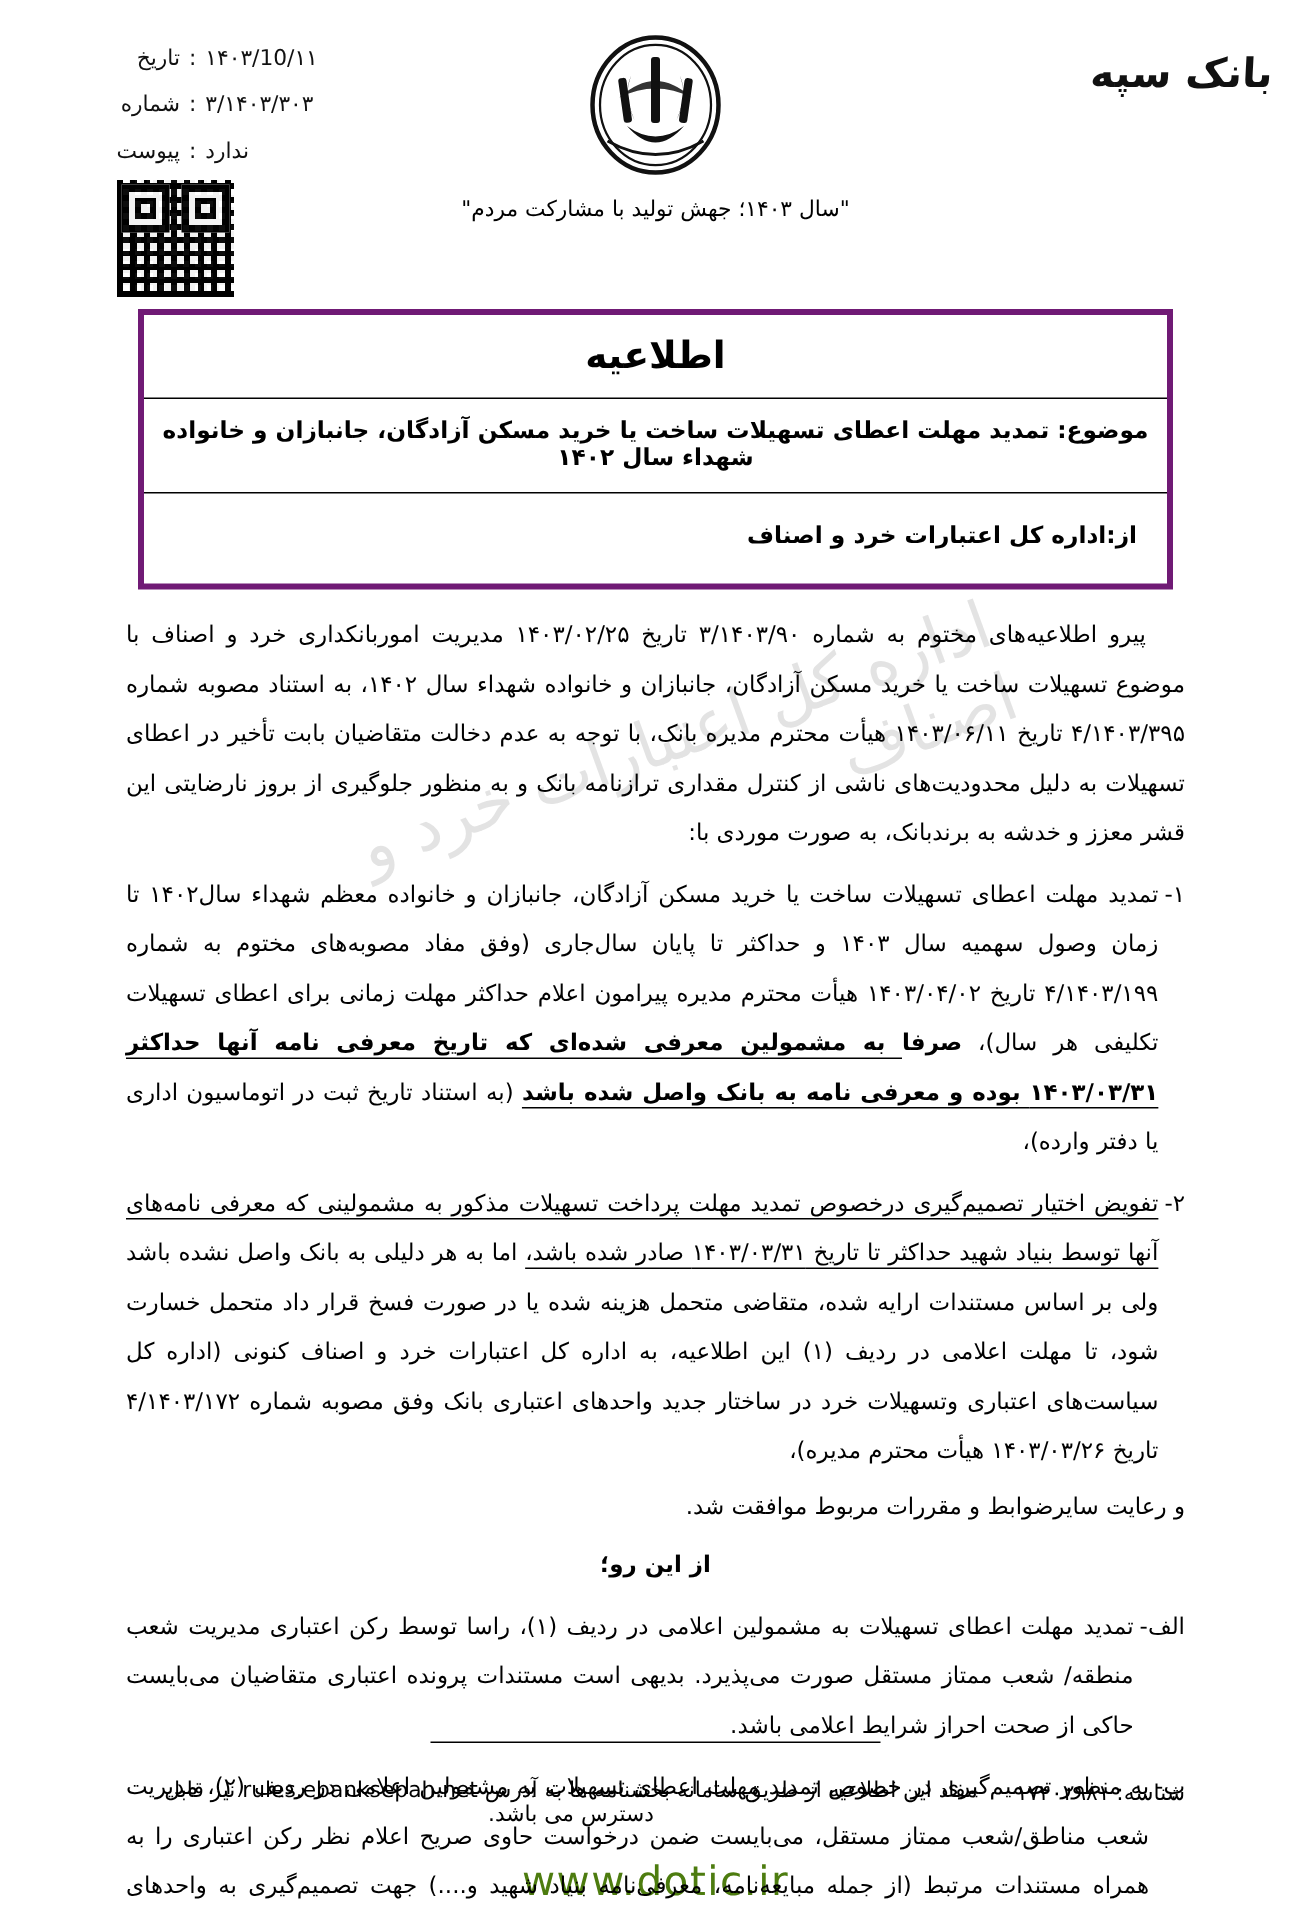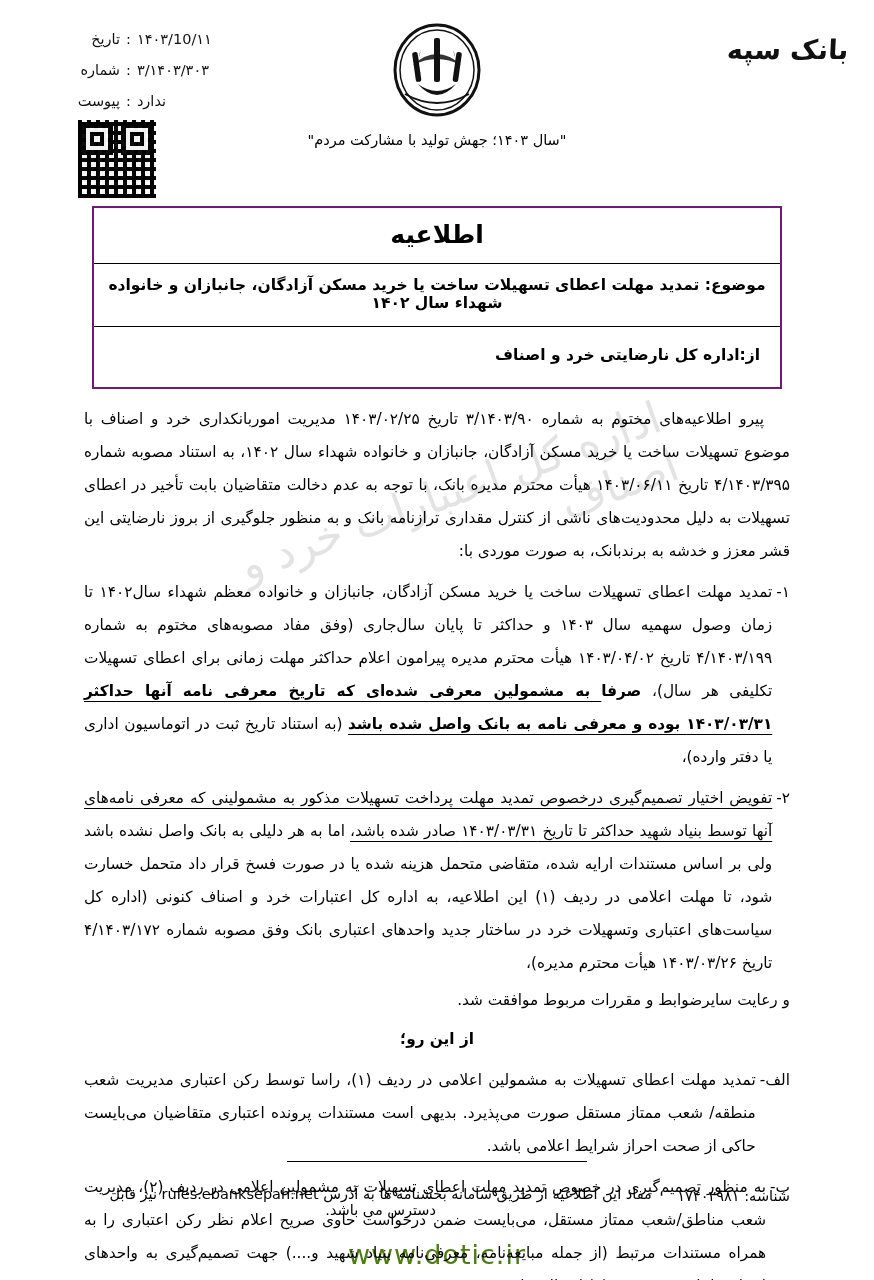--- a/index.html
+++ b/index.html
@@ -118,21 +118,21 @@
     border: 5px solid #000;
     background: #fff;
     box-shadow: inset 0 0 0 4px #fff, inset 0 0 0 8px #000;
   }
   .qr-inner::before { top: 3px; left: 3px; }
   .qr-inner::after  { top: 3px; right: 3px; }
 
   
   .titlebox {
     margin: 6px 92px 0 92px;
-    border: 2px solid #701a75;
+    border: 4px solid #701a75;
     direction: rtl;
   }
   .titlebox .t-row {
     border-bottom: 1.5px solid #000;
     text-align: center;
     padding: 12px 8px 14px 8px;
   }
   .titlebox .t-row:last-child { border-bottom: none; }
   .t-main {
     font-size: 25px;
@@ -290,21 +290,21 @@
 
     <div class="qr">
         <div class="qr-inner"></div>
       </div>
   </div>
 
   <div class="titlebox">
     <div class="t-row t-main">اطلاعیه</div>
     <div class="t-row t-subject">موضوع: تمدید مهلت اعطای تسهیلات ساخت یا خرید مسکن آزادگان، جانبازان و خانواده شهداء سال ۱۴۰۲</div>
     <div class="t-row t-fromto">
-      <div class="t-to">از:اداره کل نارضایتی خرد و اصناف</div>
+      <div class="t-to">از:اداره کل اعتبارات خرد و اصناف</div>
     </div>
   </div>
 
   <div class="watermark">اداره کل اعتبارات خرد و اصناف</div>
 
   <div class="body-wrap">
 
 
     <p class="para indent">پیرو اطلاعیه‌های مختوم به شماره ۳/۱۴۰۳/۹۰ تاریخ ۱۴۰۳/۰۲/۲۵ مدیریت اموربانکداری خرد و اصناف با موضوع تسهیلات ساخت یا خرید مسکن آزادگان، جانبازان و خانواده شهداء سال ۱۴۰۲، به استناد مصوبه شماره ۴/۱۴۰۳/۳۹۵ تاریخ ۱۴۰۳/۰۶/۱۱ هیأت محترم مدیره بانک، با توجه به عدم دخالت متقاضیان بابت تأخیر در اعطای تسهیلات به دلیل محدودیت‌های ناشی از کنترل مقداری ترازنامه بانک و به منظور جلوگیری از بروز نارضایتی این قشر معزز و خدشه به برندبانک، به صورت موردی با:</p>
 

